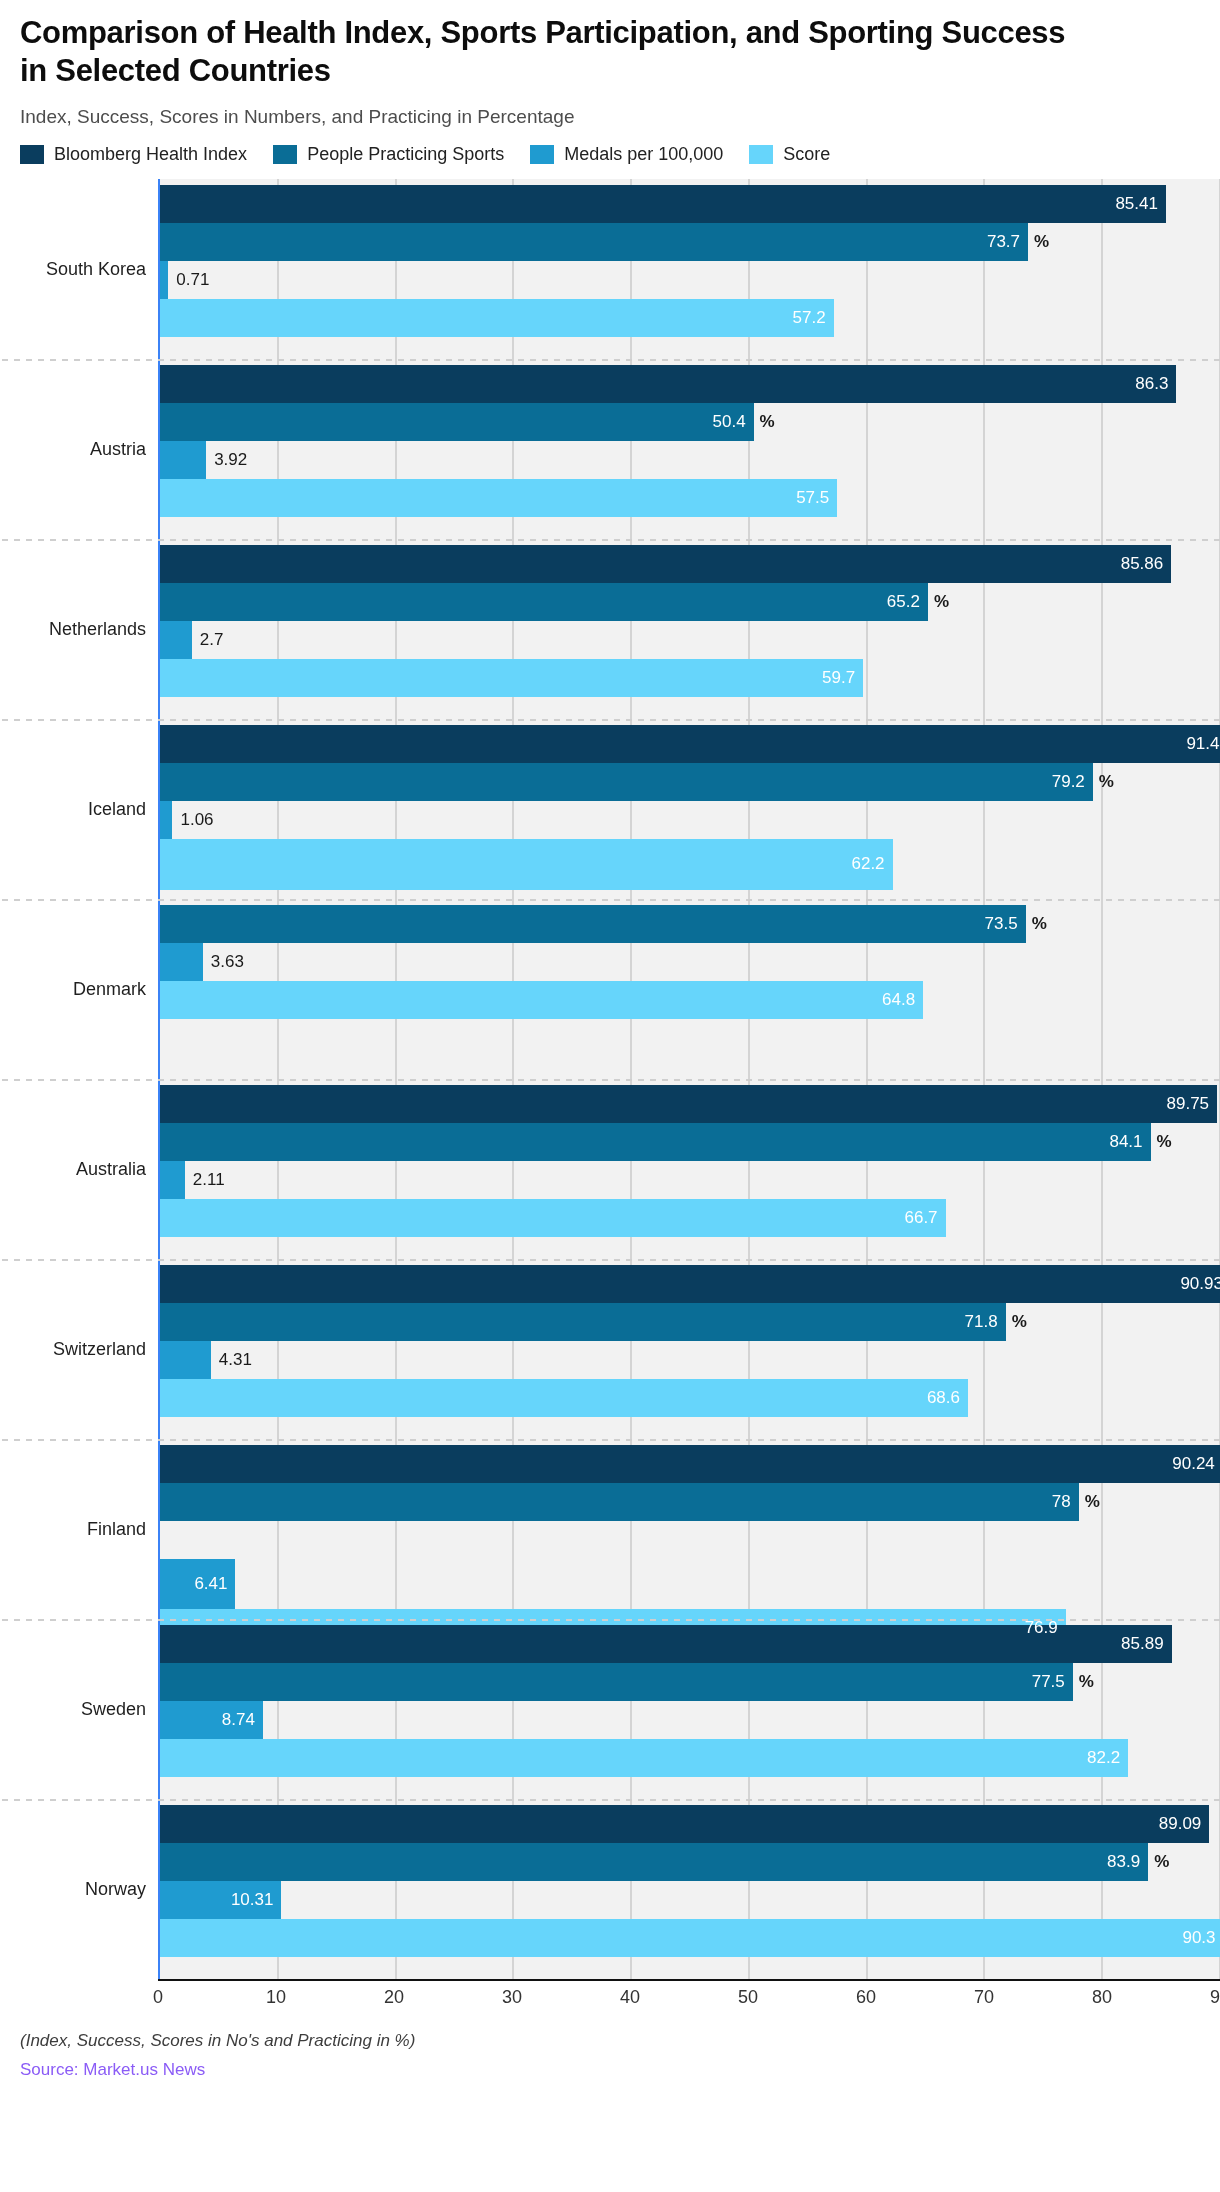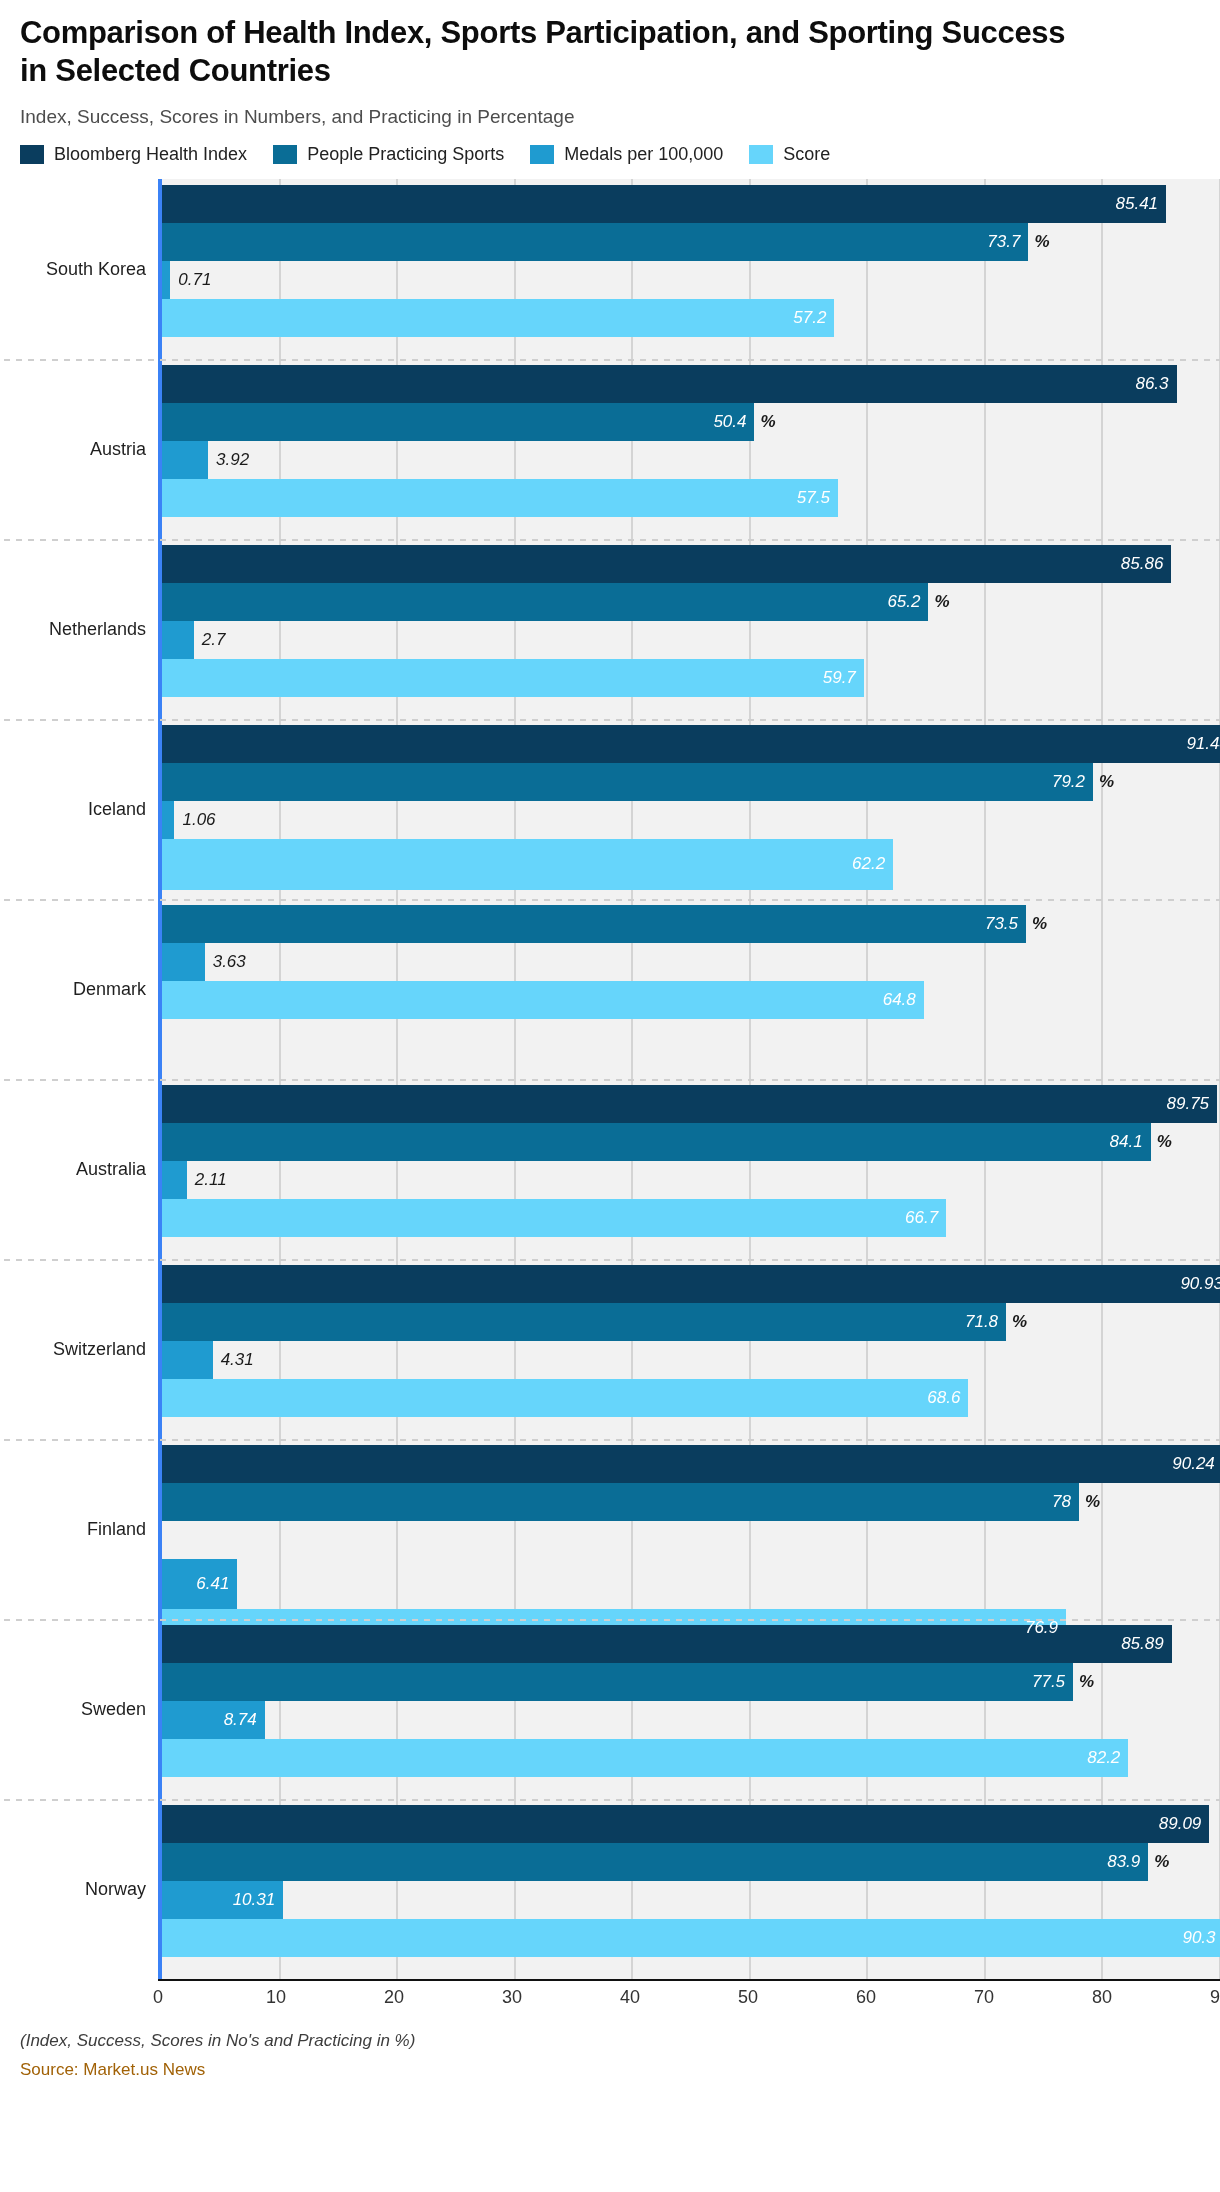--- a/index.html
+++ b/index.html
@@ -72,22 +72,21 @@
     flex-direction: row;
   }
   .cat-axis {
     width: 158px;
     flex: 0 0 158px;
     position: relative;
   }
   .plot-col {
     position: relative;
     flex: 1 1 auto;
-    border-left: 4px solid #3b82f6;
-    font-style: italic;
+    border-left: 2px solid #3b82f6;
   }
   .plot-area {
     position: relative;
     background: #f2f2f2;
   }
 
   
   .gridlines {
     position: absolute;
     inset: 0;
@@ -207,21 +206,21 @@
     padding: 18px 20px 0 20px;
   }
   .footnote {
     font-size: 17px;
     font-style: italic;
     color: #3d3d3d;
     margin: 0 0 9px 0;
   }
   .source {
     font-size: 17px;
-    color: #a16207;
+    color: #8b5cf6;
     margin: 0;
   }
 </style>
 </head>
 <body>
 
 <div class="header">
   <h1 class="chart-title">Comparison of Health Index, Sports Participation, and Sporting Success in Selected Countries</h1>
   <p class="chart-subtitle">Index, Success, Scores in Numbers, and Practicing in Percentage</p>
 </div>

